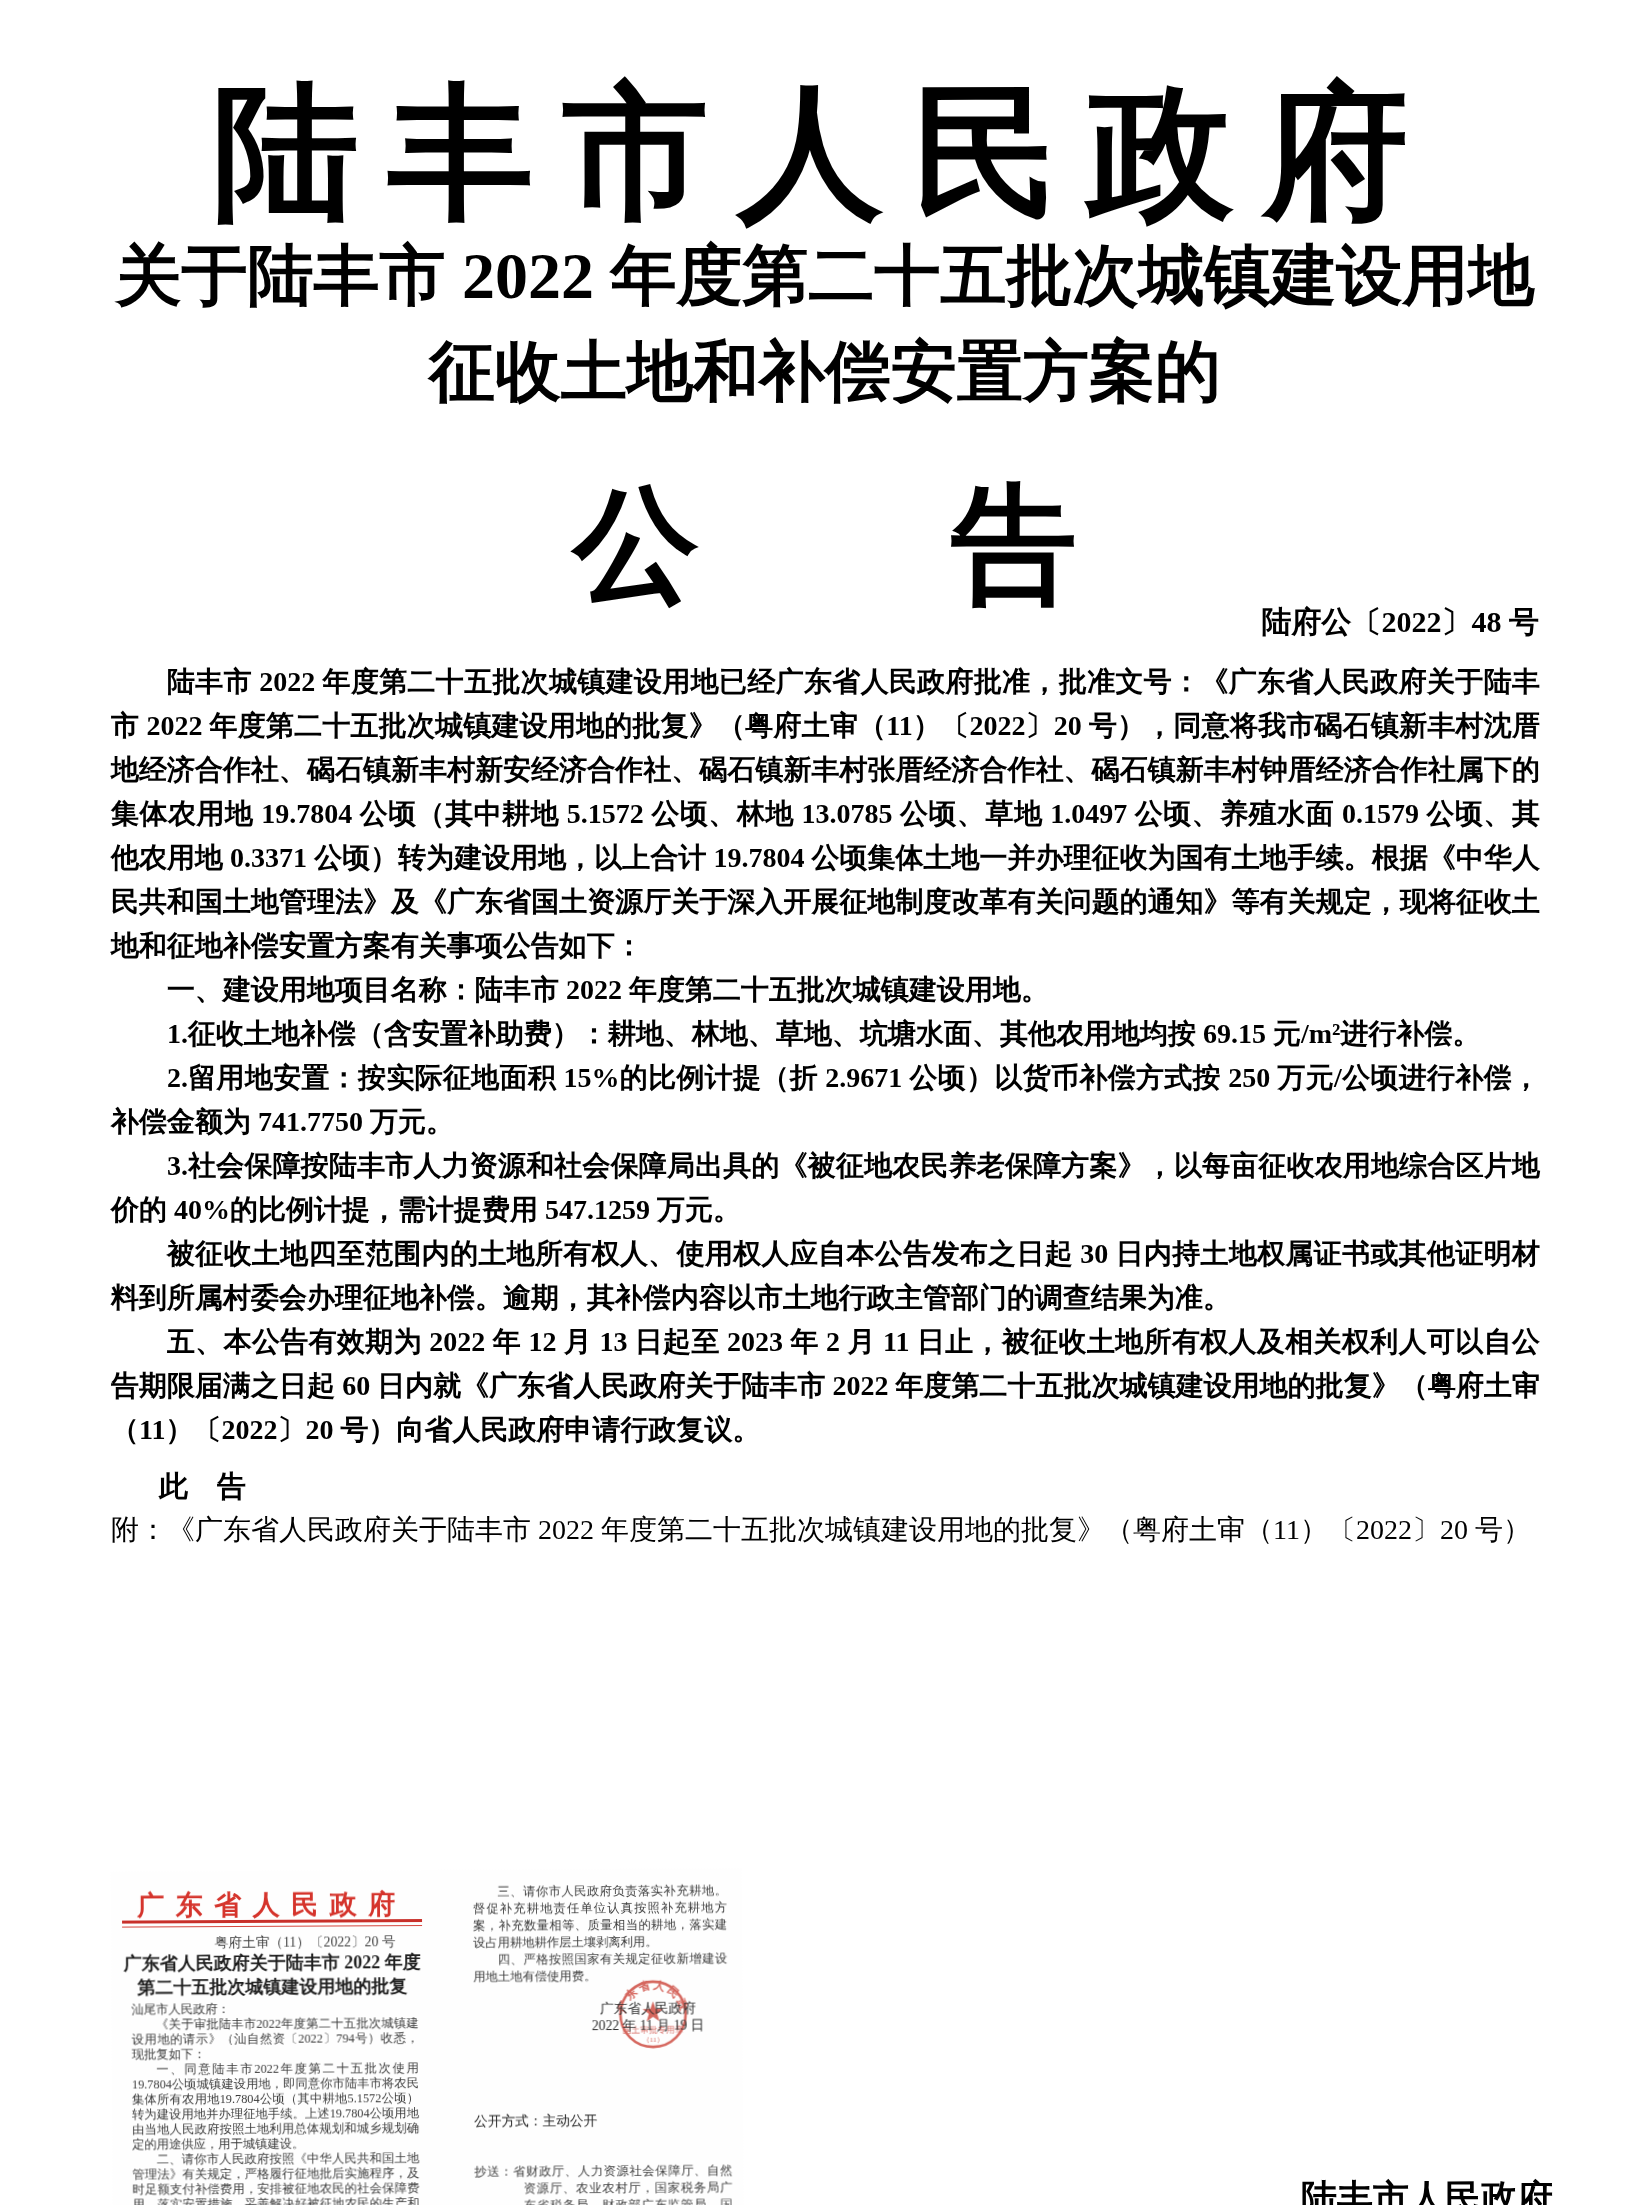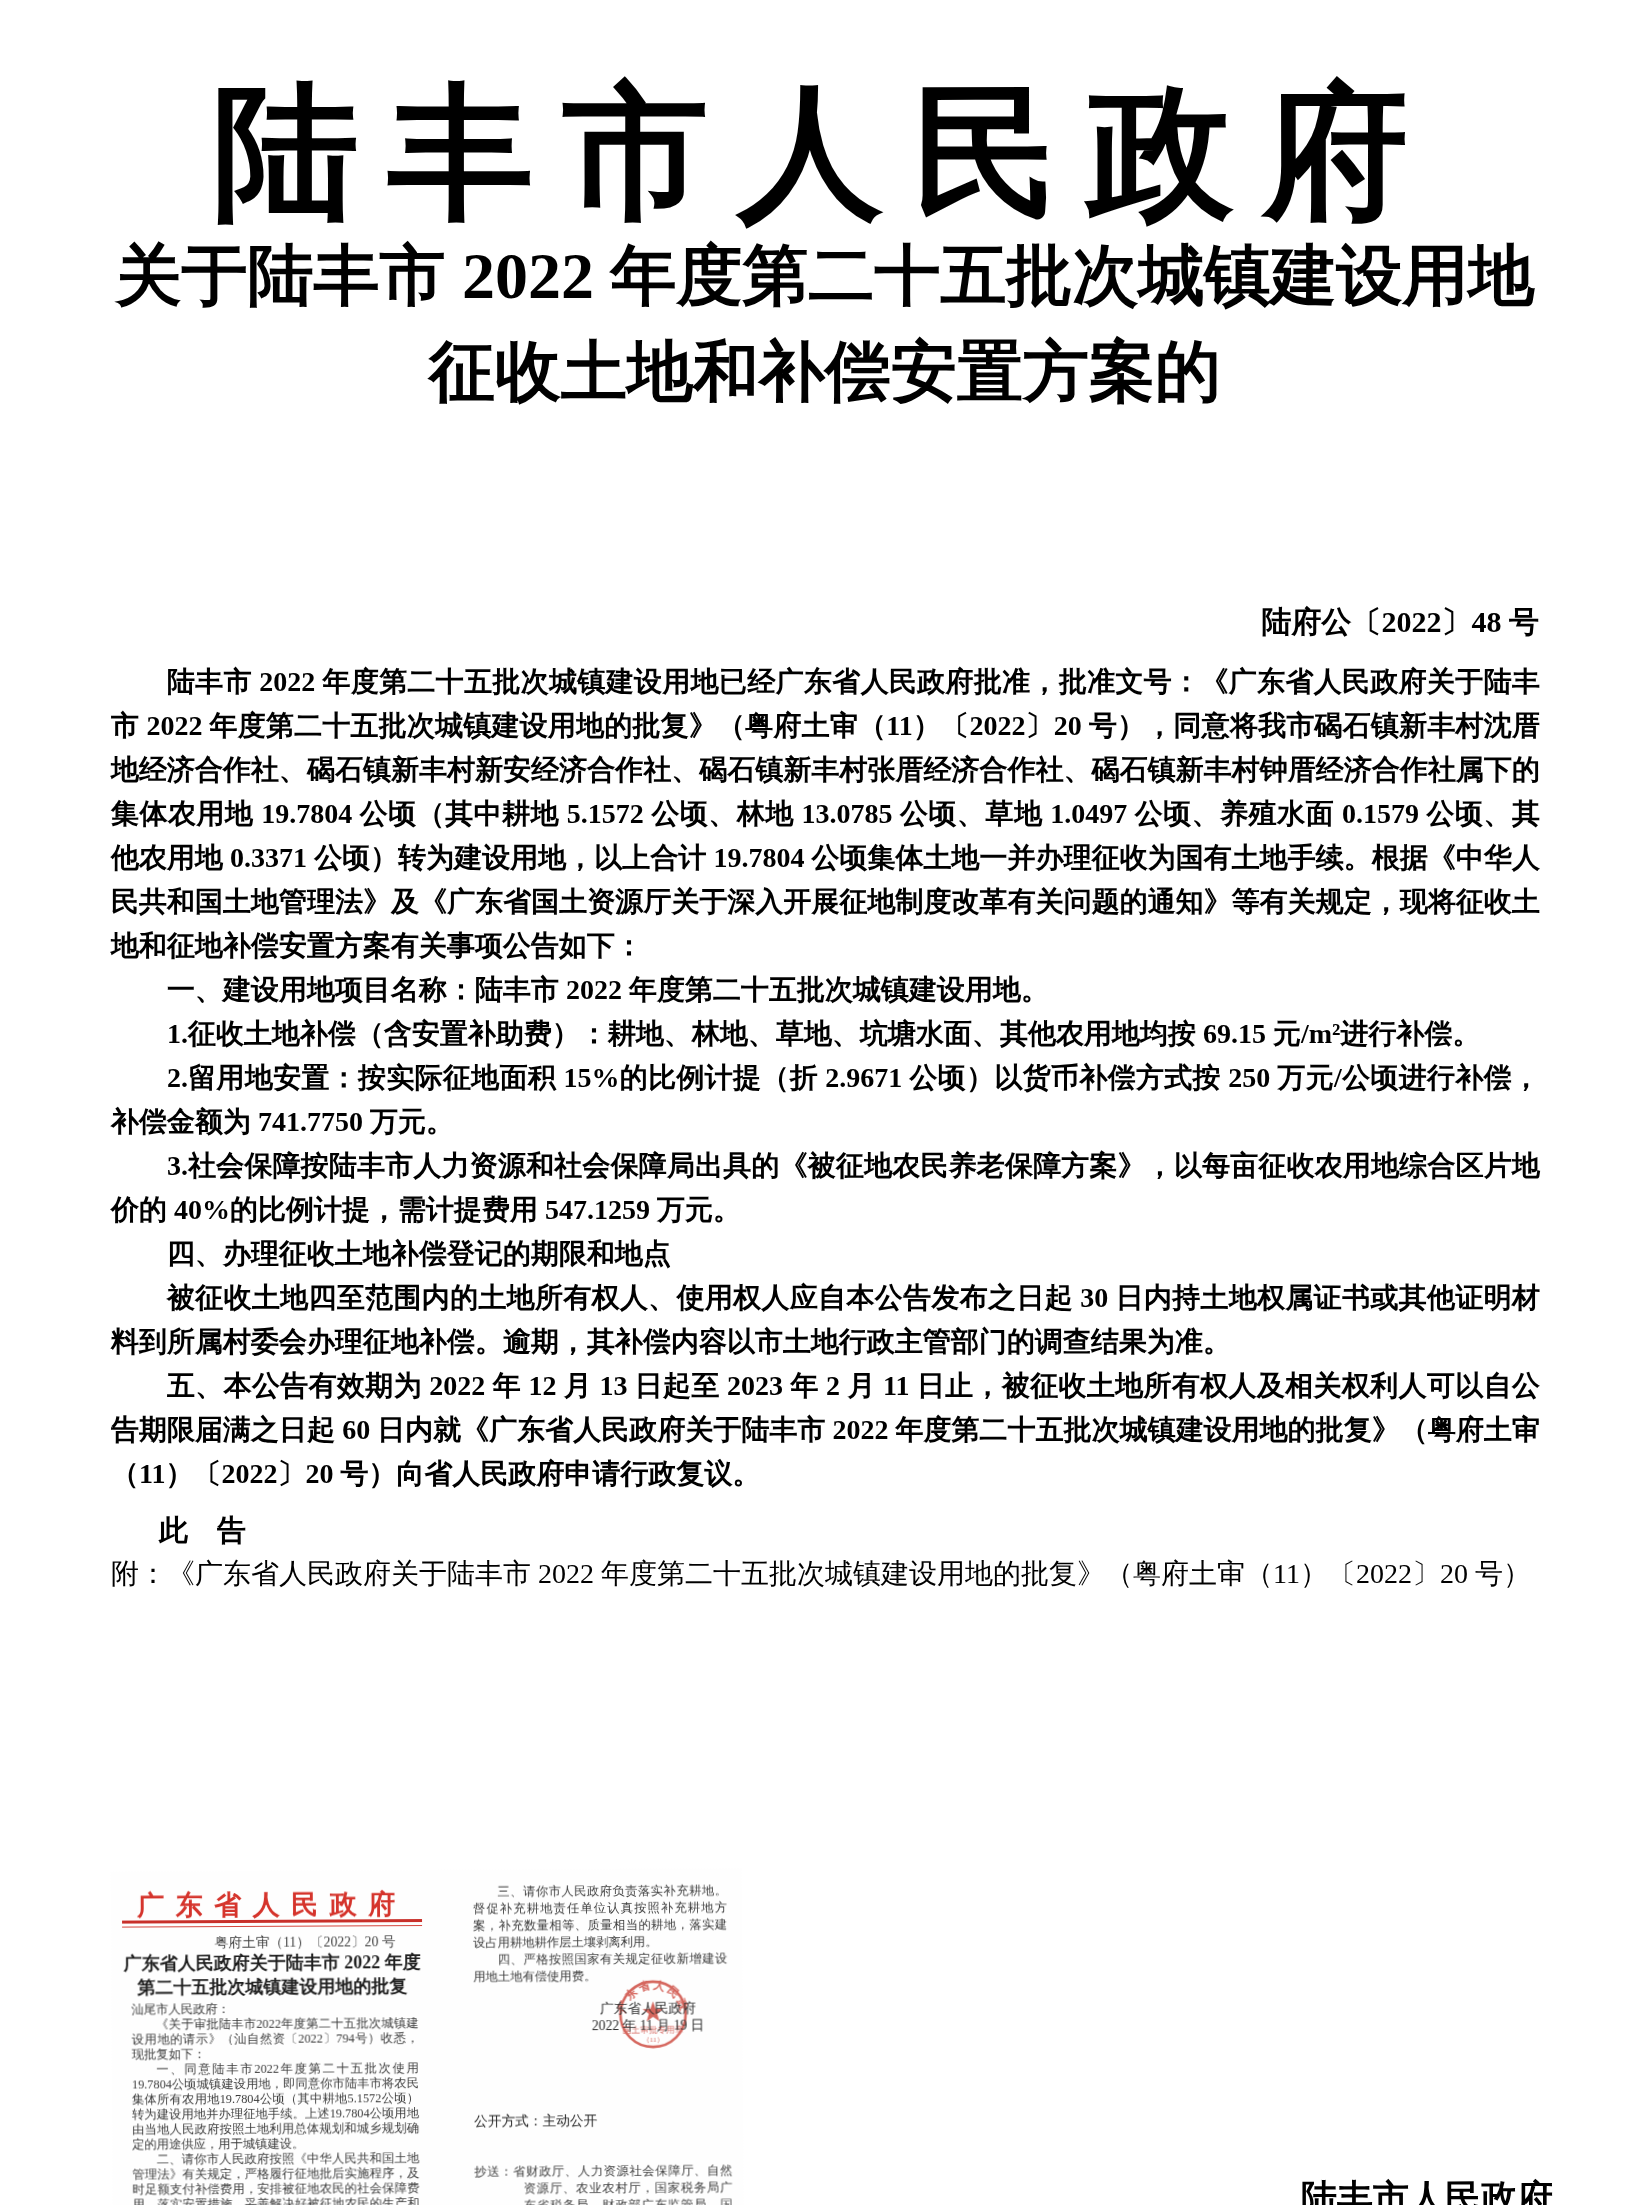--- a/index.html
+++ b/index.html
@@ -111,29 +111,29 @@
 </head>
 <body>
 
 <div class="sheet">
 
   <div class="main-title">陆丰市人民政府</div>
   <div class="subtitle">
     <div>关于陆丰市 2022 年度第二十五批次城镇建设用地</div>
     <div>征收土地和补偿安置方案的</div>
   </div>
+  <div class="notice-word">公　　告</div>
   <div class="doc-number">陆府公〔2022〕48 号</div>
 
   <div class="doc-body">
     <p>陆丰市 2022 年度第二十五批次城镇建设用地已经广东省人民政府批准，批准文号：《广东省人民政府关于陆丰市 2022 年度第二十五批次城镇建设用地的批复》（粤府土审（11）〔2022〕20 号），同意将我市碣石镇新丰村沈厝地经济合作社、碣石镇新丰村新安经济合作社、碣石镇新丰村张厝经济合作社、碣石镇新丰村钟厝经济合作社属下的集体农用地 19.7804 公顷（其中耕地 5.1572 公顷、林地 13.0785 公顷、草地 1.0497 公顷、养殖水面 0.1579 公顷、其他农用地 0.3371 公顷）转为建设用地，以上合计 19.7804 公顷集体土地一并办理征收为国有土地手续。根据《中华人民共和国土地管理法》及《广东省国土资源厅关于深入开展征地制度改革有关问题的通知》等有关规定，现将征收土地和征地补偿安置方案有关事项公告如下：</p>
     <p>一、建设用地项目名称：陆丰市 2022 年度第二十五批次城镇建设用地。</p>
     <p>1.征收土地补偿（含安置补助费）：耕地、林地、草地、坑塘水面、其他农用地均按 69.15 元/m²进行补偿。</p>
     <p>2.留用地安置：按实际征地面积 15%的比例计提（折 2.9671 公顷）以货币补偿方式按 250 万元/公顷进行补偿，补偿金额为 741.7750 万元。</p>
     <p>3.社会保障按陆丰市人力资源和社会保障局出具的《被征地农民养老保障方案》，以每亩征收农用地综合区片地价的 40%的比例计提，需计提费用 547.1259 万元。</p>
-    <p>四、办理征收土地补偿登记的期限和地点</p>
     <p>被征收土地四至范围内的土地所有权人、使用权人应自本公告发布之日起 30 日内持土地权属证书或其他证明材料到所属村委会办理征地补偿。逾期，其补偿内容以市土地行政主管部门的调查结果为准。</p>
     <p>五、本公告有效期为 2022 年 12 月 13 日起至 2023 年 2 月 11 日止，被征收土地所有权人及相关权利人可以自公告期限届满之日起 60 日内就《广东省人民政府关于陆丰市 2022 年度第二十五批次城镇建设用地的批复》（粤府土审（11）〔2022〕20 号）向省人民政府申请行政复议。</p>
     <div class="final-phrase">此　告</div>
     <p class="attachment-note">附：《广东省人民政府关于陆丰市 2022 年度第二十五批次城镇建设用地的批复》（粤府土审（11）〔2022〕20 号）</p>
   </div>
 
   <div class="scan">
 
     <div class="abs letterhead">广东省人民政府</div>
     <div class="abs red-rule"></div>

